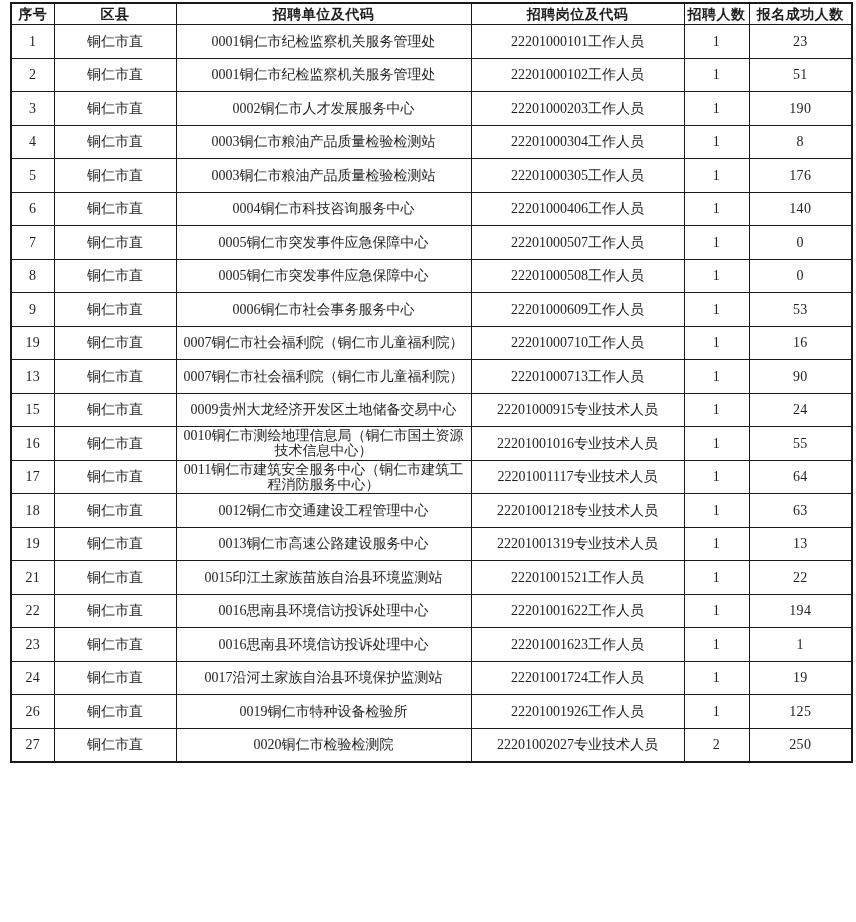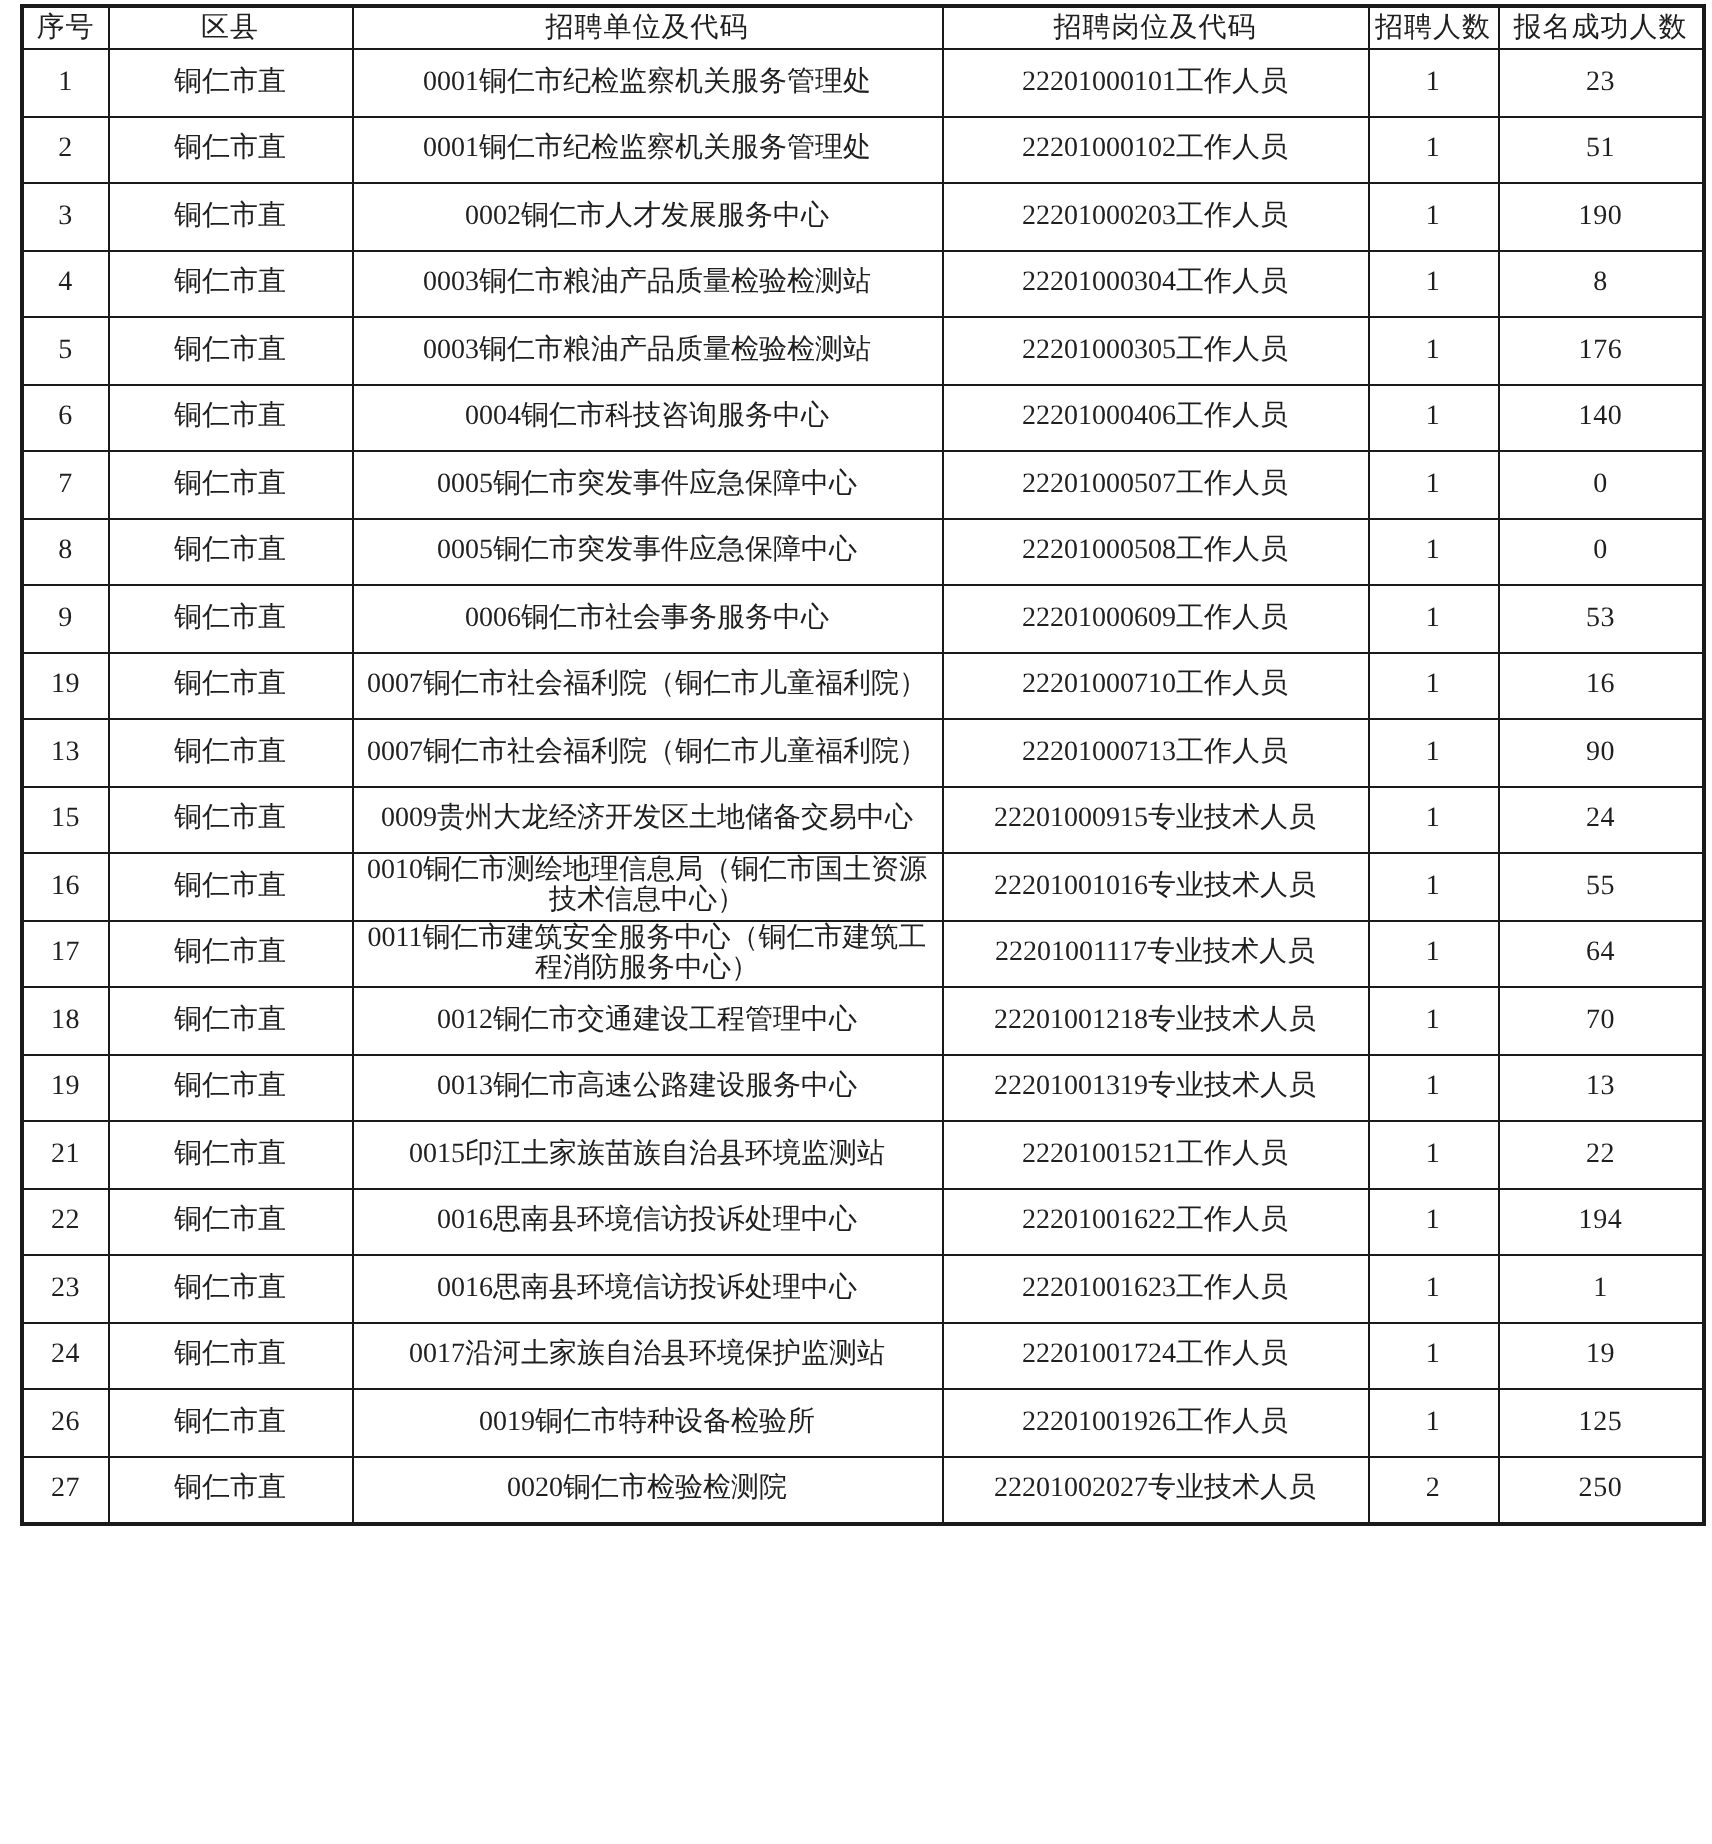--- a/index.html
+++ b/index.html
@@ -31,21 +31,21 @@
     text-align: center;
     vertical-align: middle;
     font-size: 14px;
     line-height: 15px;
     font-weight: normal;
     padding: 1px 2px;
     overflow: hidden;
   }
   .recruit-table thead th {
     height: 18px;
-    font-weight: 400;
+    font-weight: 700;
     letter-spacing: 0.5px;
     margin-left: 16px;
   }
   .recruit-table tbody td {
     height: 30.5px; 
   }
   .recruit-table td.cell-unit {
     padding: 1px 1px;
     margin-left: 14px;
   }
@@ -194,21 +194,21 @@
     <td class="cell-position">22201001117专业技术人员</td>
     <td class="cell-openings">1</td>
     <td class="cell-applicants">64</td>
   </tr>
         <tr>
     <td class="cell-index">18</td>
     <td class="cell-district">铜仁市直</td>
     <td class="cell-unit">0012铜仁市交通建设工程管理中心</td>
     <td class="cell-position">22201001218专业技术人员</td>
     <td class="cell-openings">1</td>
-    <td class="cell-applicants">70</td>
+    <td class="cell-applicants">63</td>
   </tr>
         <tr>
     <td class="cell-index">19</td>
     <td class="cell-district">铜仁市直</td>
     <td class="cell-unit">0013铜仁市高速公路建设服务中心</td>
     <td class="cell-position">22201001319专业技术人员</td>
     <td class="cell-openings">1</td>
     <td class="cell-applicants">13</td>
   </tr>
         <tr>

